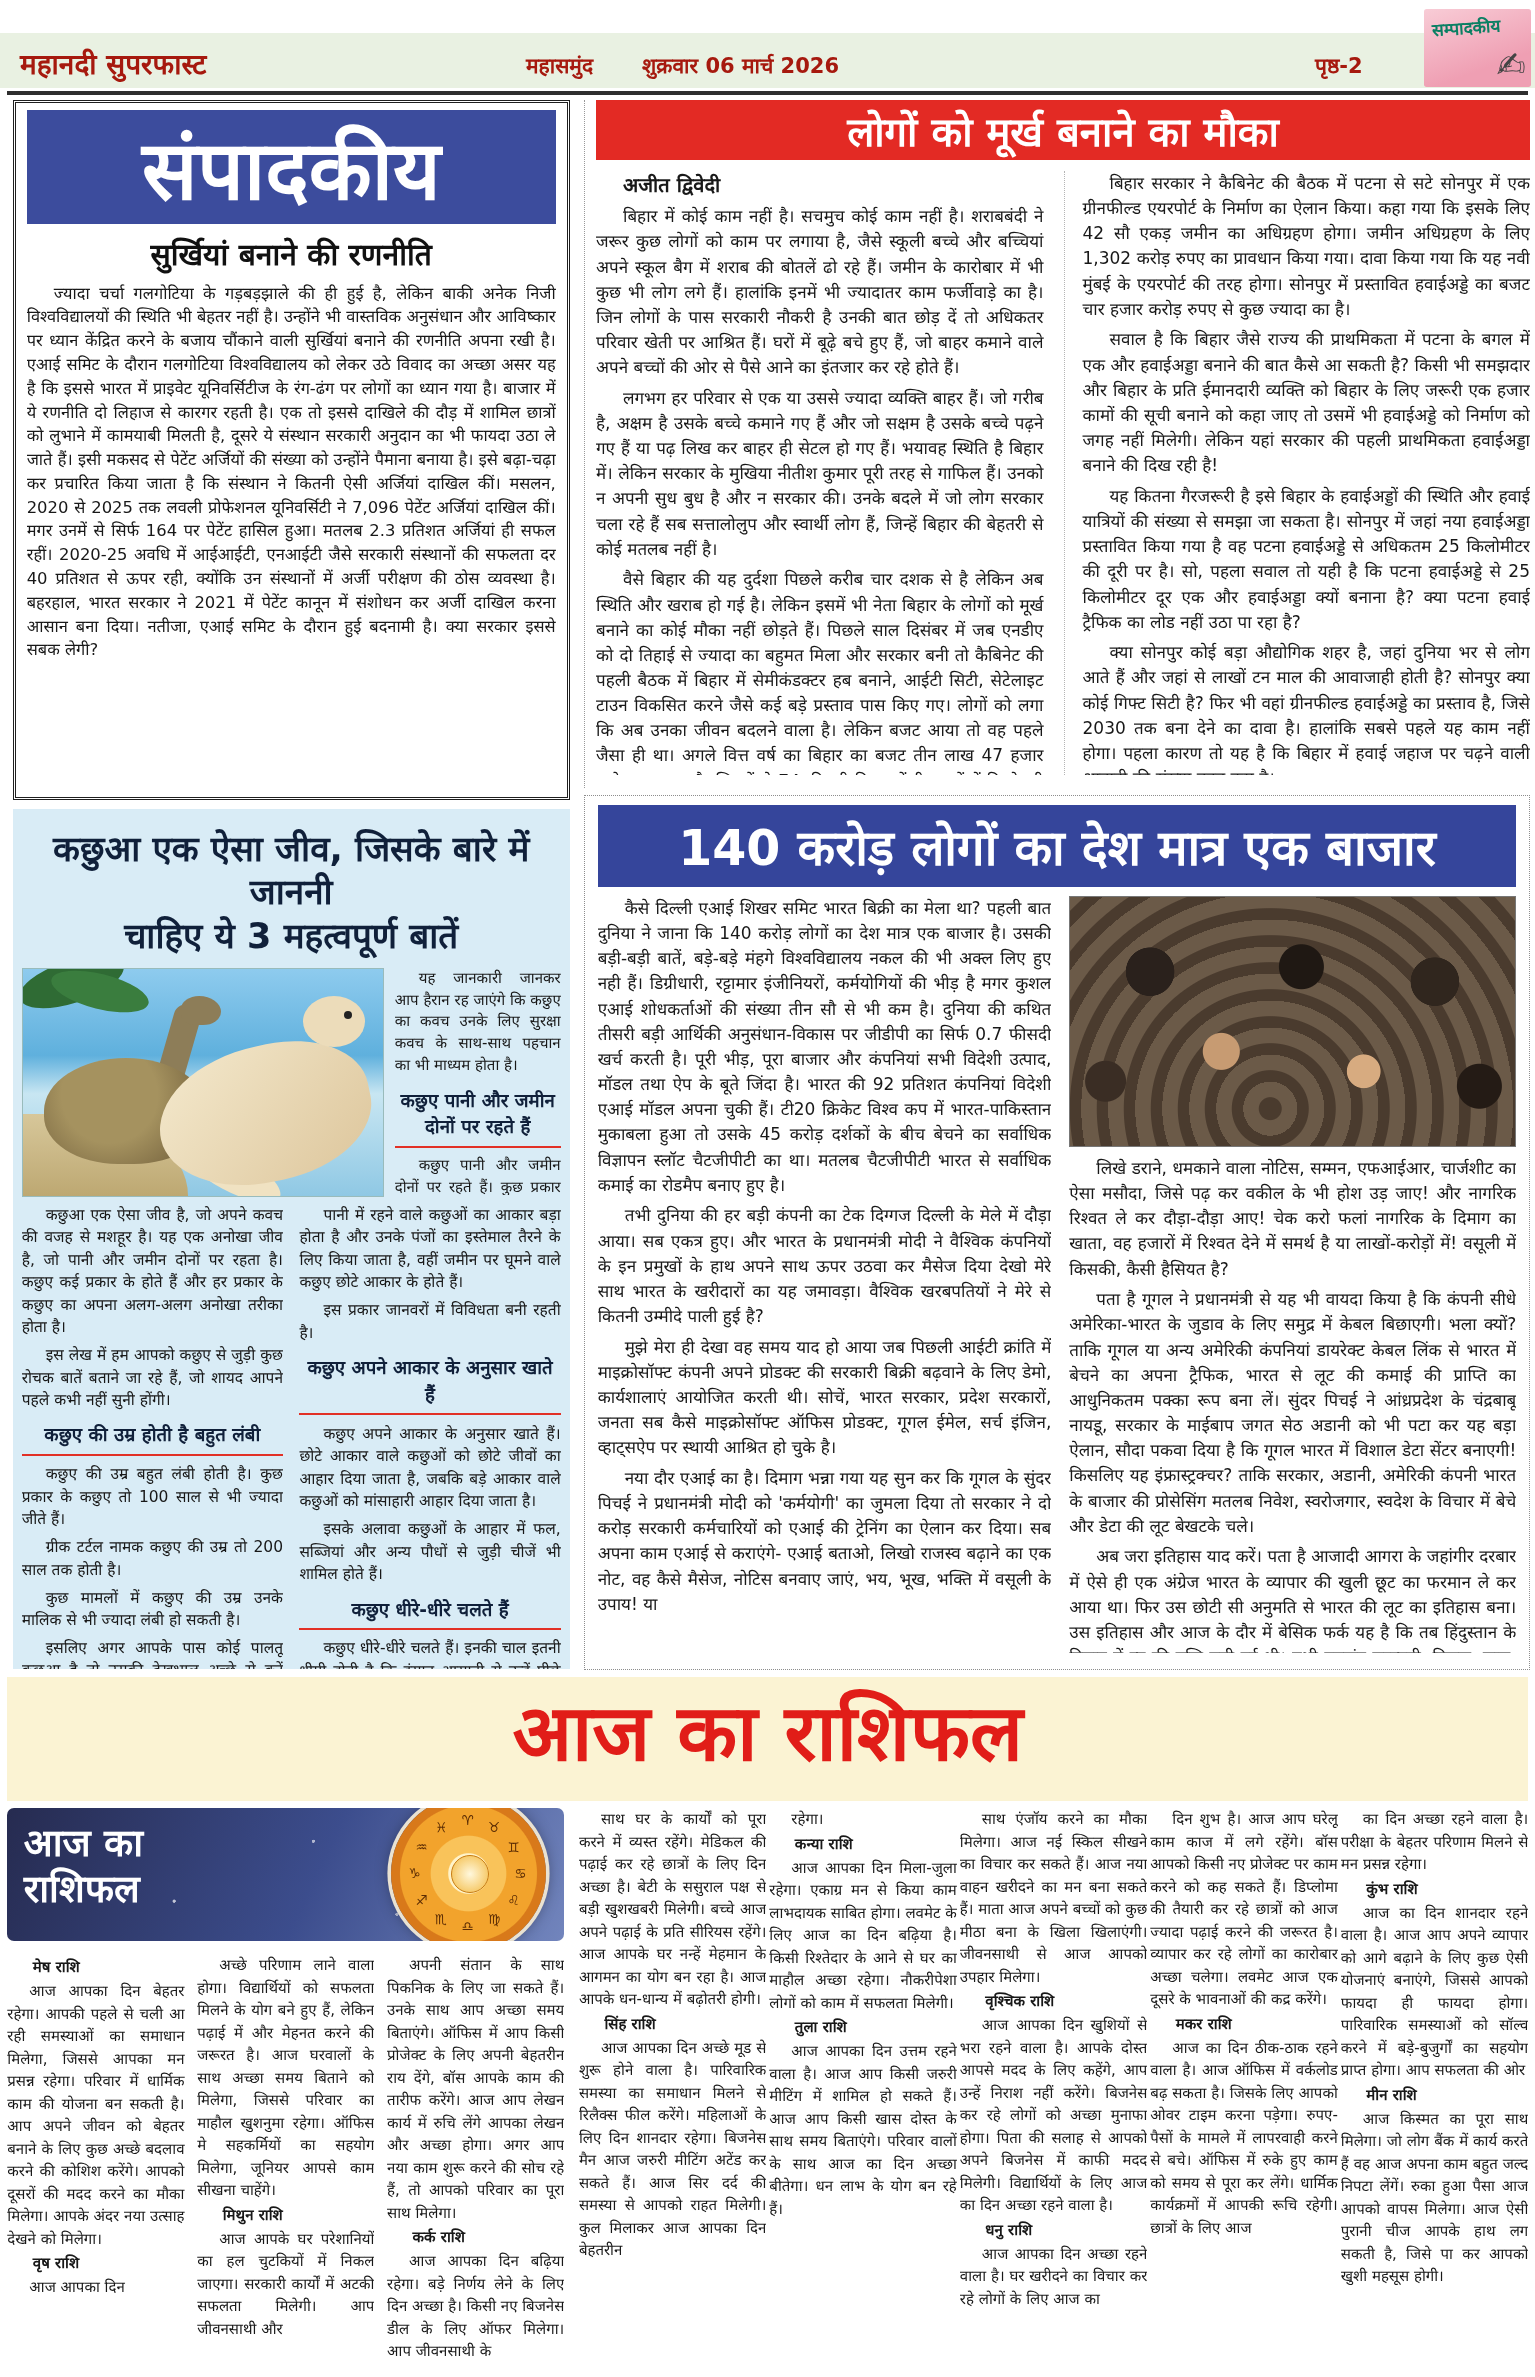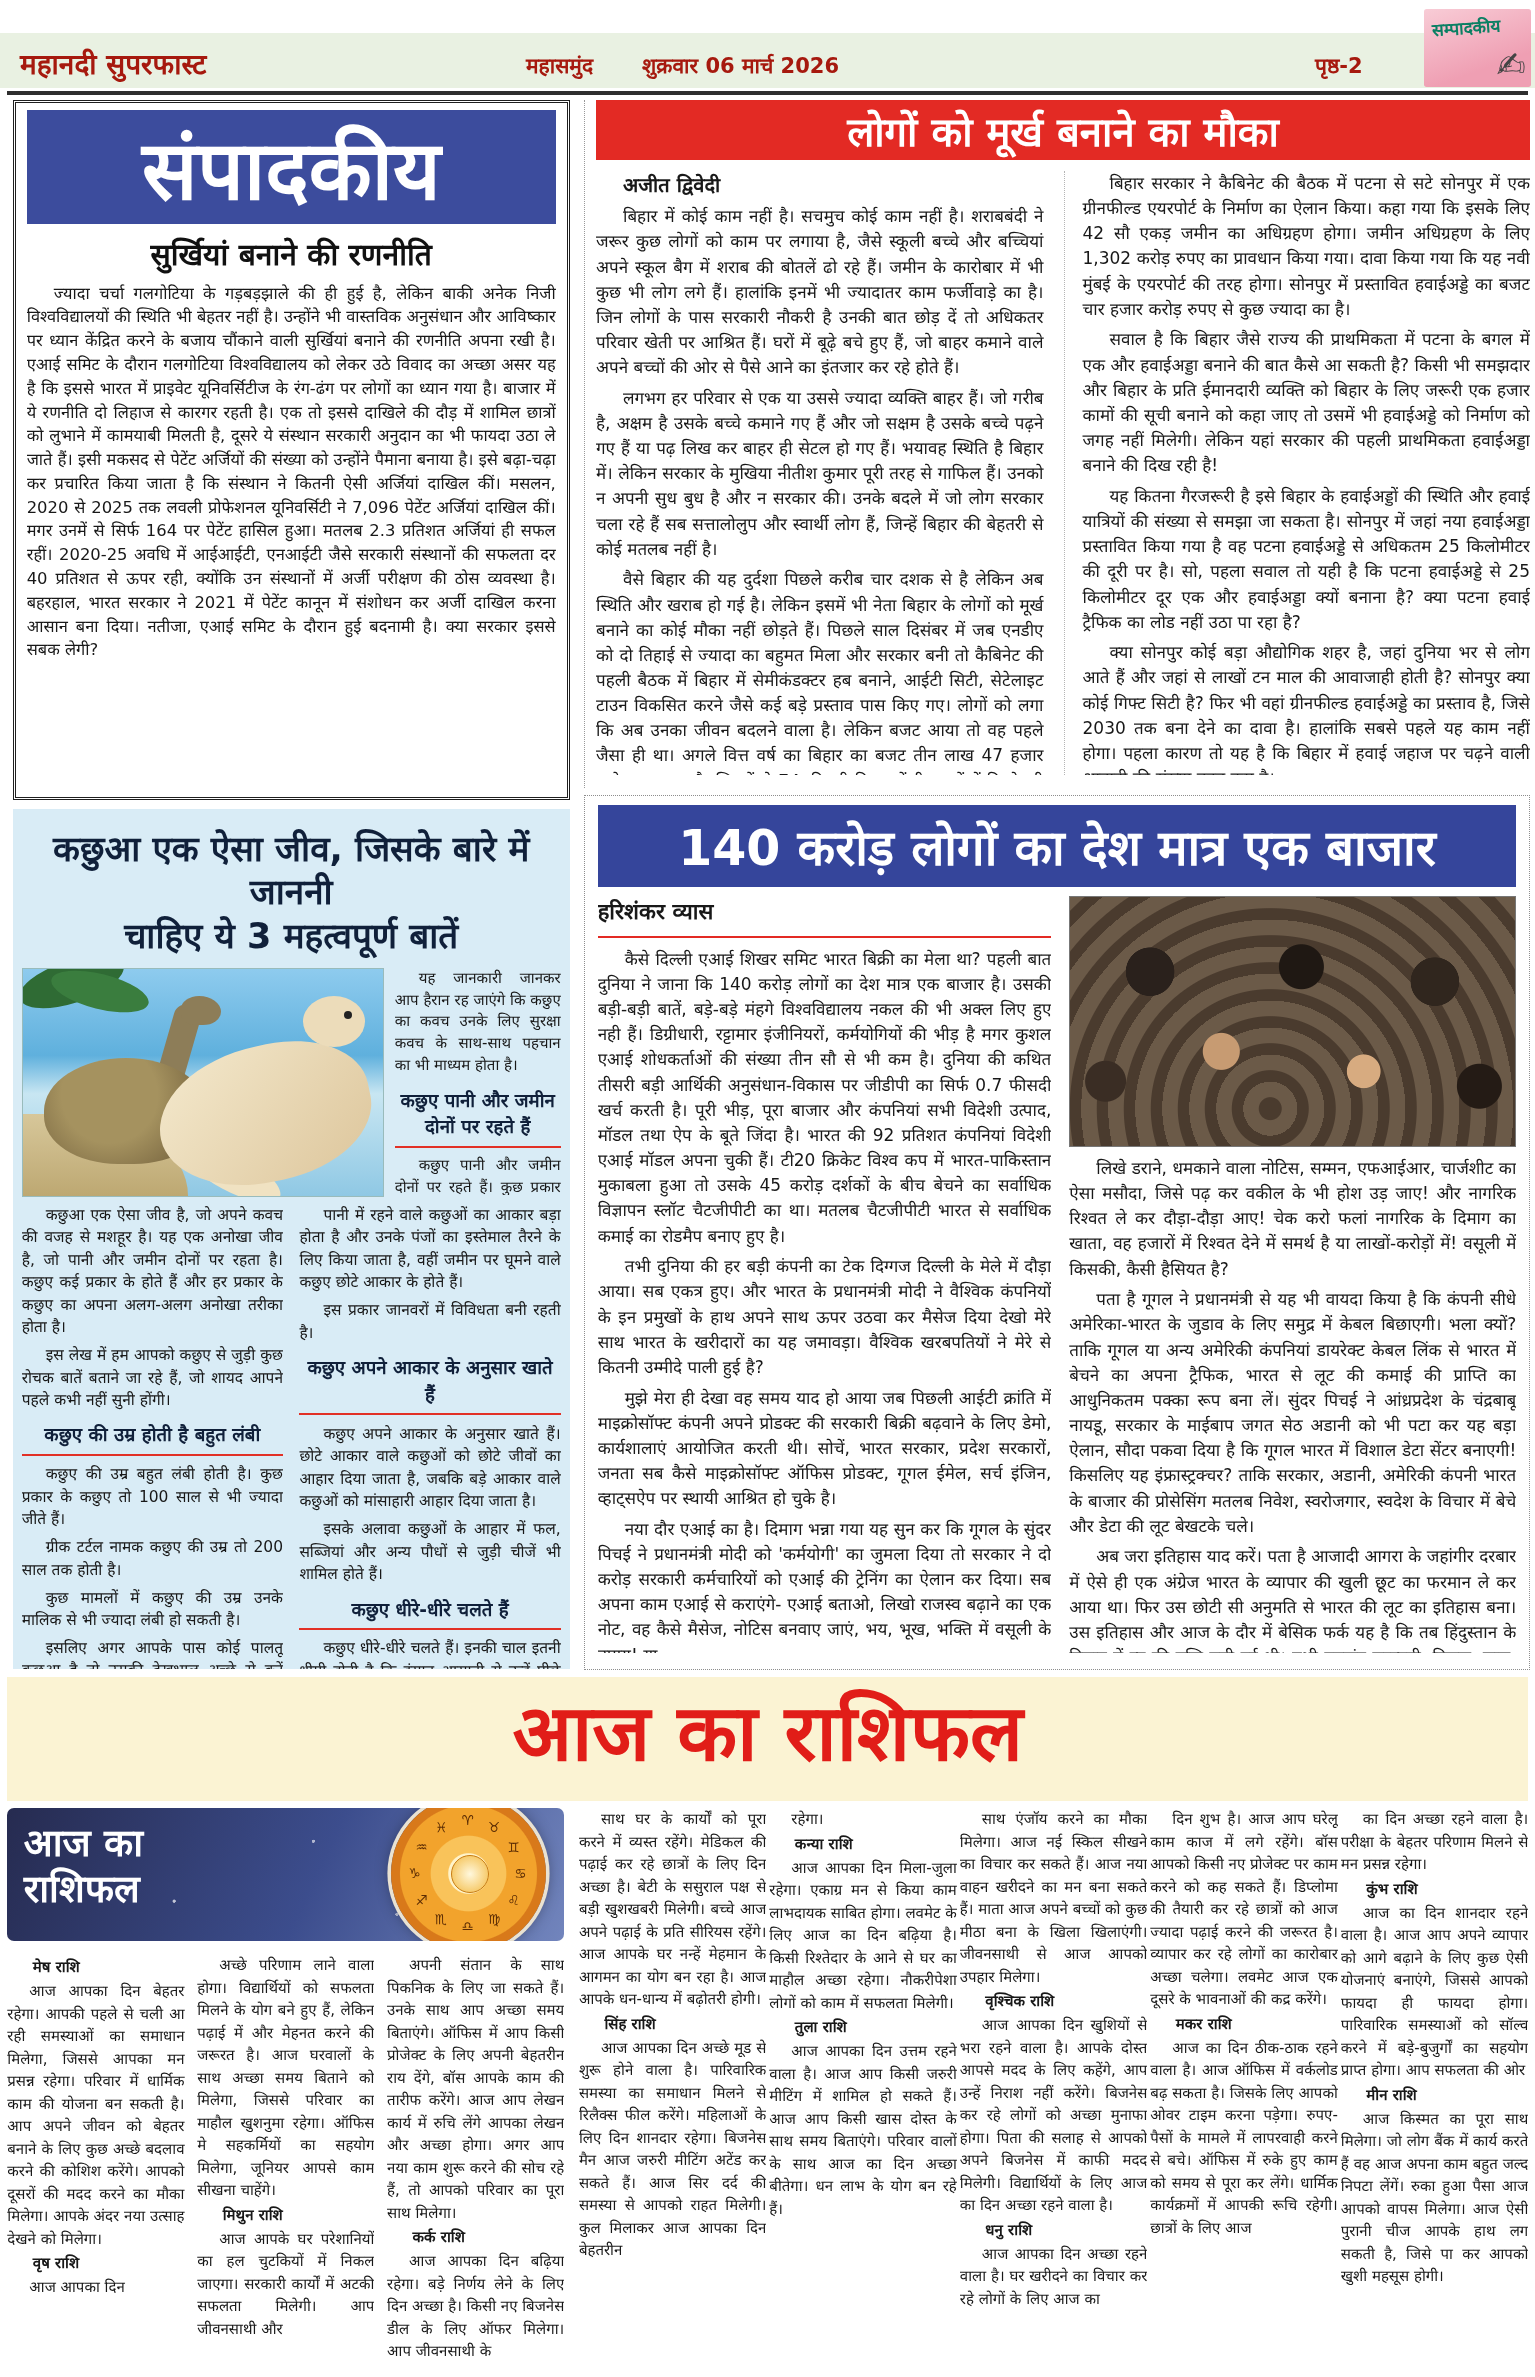--- a/index.html
+++ b/index.html
@@ -207,21 +207,20 @@
         </div>
     </div>
   </div>
 
   <div class="art2">
     <div class="a2-head">
       <span>140 करोड़ लोगों का देश मात्र एक बाजार</span>
     </div>
     <div class="a2-body">
       <div class="a2-left">
-        <p class="a2-byline">हरिशंकर व्यास</p>
         <div>
 
         <p class="para">कैसे दिल्ली एआई शिखर समिट भारत बिक्री का मेला था? पहली बात दुनिया ने जाना कि 140 करोड़ लोगों का देश मात्र एक बाजार है। उसकी बड़ी-बड़ी बातें, बड़े-बड़े मंहगे विश्वविद्यालय नकल की भी अक्ल लिए हुए नही हैं। डिग्रीधारी, रट्टामार इंजीनियरों, कर्मयोगियों की भीड़ है मगर कुशल एआई शोधकर्ताओं की संख्या तीन सौ से भी कम है। दुनिया की कथित तीसरी बड़ी आर्थिकी अनुसंधान-विकास पर जीडीपी का सिर्फ 0.7 फीसदी खर्च करती है। पूरी भीड़, पूरा बाजार और कंपनियां सभी विदेशी उत्पाद, मॉडल तथा ऐप के बूते जिंदा है। भारत की 92 प्रतिशत कंपनियां विदेशी एआई मॉडल अपना चुकी हैं। टी20 क्रिकेट विश्व कप में भारत-पाकिस्तान मुकाबला हुआ तो उसके 45 करोड़ दर्शकों के बीच बेचने का सर्वाधिक विज्ञापन स्लॉट चैटजीपीटी का था। मतलब चैटजीपीटी भारत से सर्वाधिक कमाई का रोडमैप बनाए हुए है।</p>
             <p class="para">तभी दुनिया की हर बड़ी कंपनी का टेक दिग्गज दिल्ली के मेले में दौड़ा आया। सब एकत्र हुए। और भारत के प्रधानमंत्री मोदी ने वैश्विक कंपनियों के इन प्रमुखों के हाथ अपने साथ ऊपर उठवा कर मैसेज दिया देखो मेरे साथ भारत के खरीदारों का यह जमावड़ा। वैश्विक खरबपतियों ने मेरे से कितनी उम्मीदे पाली हुई है?</p>
             <p class="para">मुझे मेरा ही देखा वह समय याद हो आया जब पिछली आईटी क्रांति में माइक्रोसॉफ्ट कंपनी अपने प्रोडक्ट की सरकारी बिक्री बढ़वाने के लिए डेमो, कार्यशालाएं आयोजित करती थी। सोचें, भारत सरकार, प्रदेश सरकारों, जनता सब कैसे माइक्रोसॉफ्ट ऑफिस प्रोडक्ट, गूगल ईमेल, सर्च इंजिन, व्हाट्सऐप पर स्थायी आश्रित हो चुके है।</p>
             <p class="para">नया दौर एआई का है। दिमाग भन्ना गया यह सुन कर कि गूगल के सुंदर पिचई ने प्रधानमंत्री मोदी को 'कर्मयोगी' का जुमला दिया तो सरकार ने दो करोड़ सरकारी कर्मचारियों को एआई की ट्रेनिंग का ऐलान कर दिया। सब अपना काम एआई से कराएंगे- एआई बताओ, लिखो राजस्व बढ़ाने का एक नोट, वह कैसे मैसेज, नोटिस बनवाए जाएं, भय, भूख, भक्ति में वसूली के उपाय! या</p>
           </div>
       </div>
       <div class="a2-right">
         <div class="crowd"></div>

